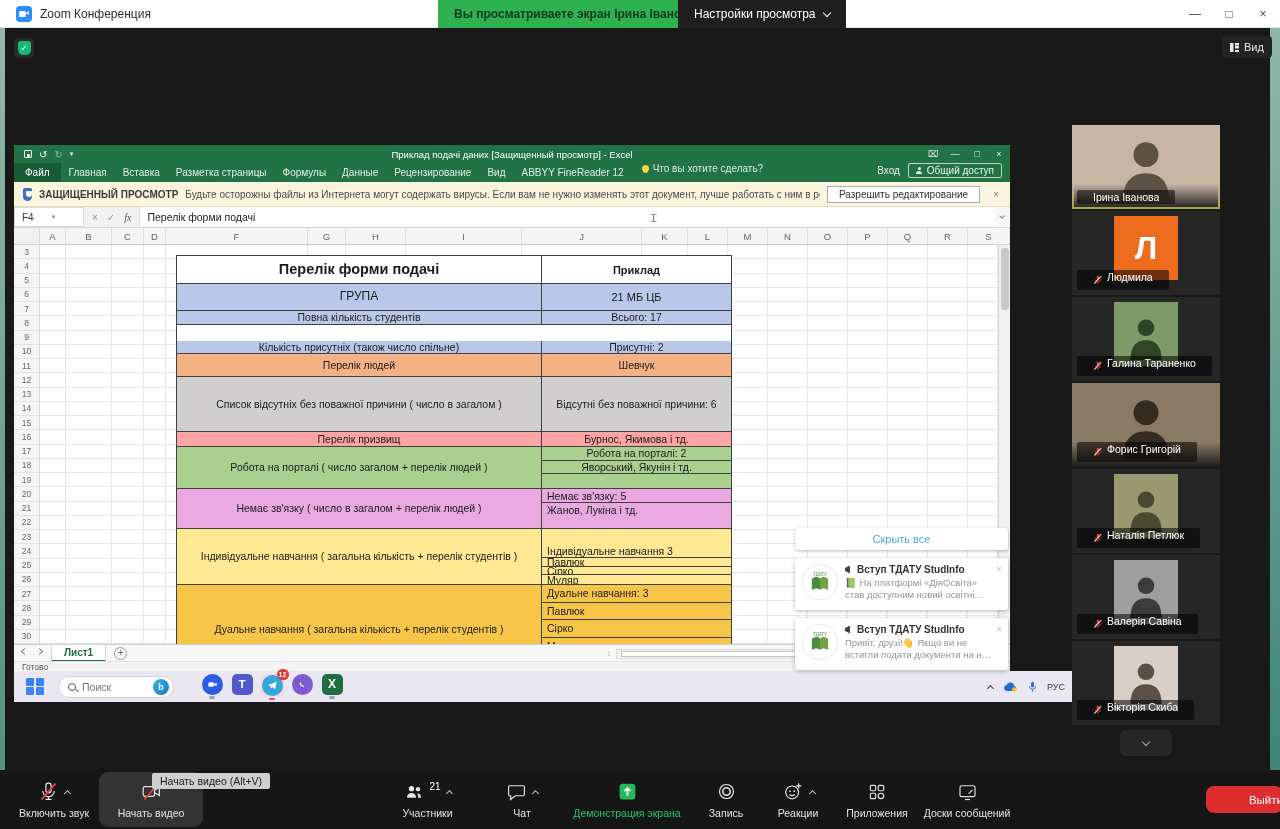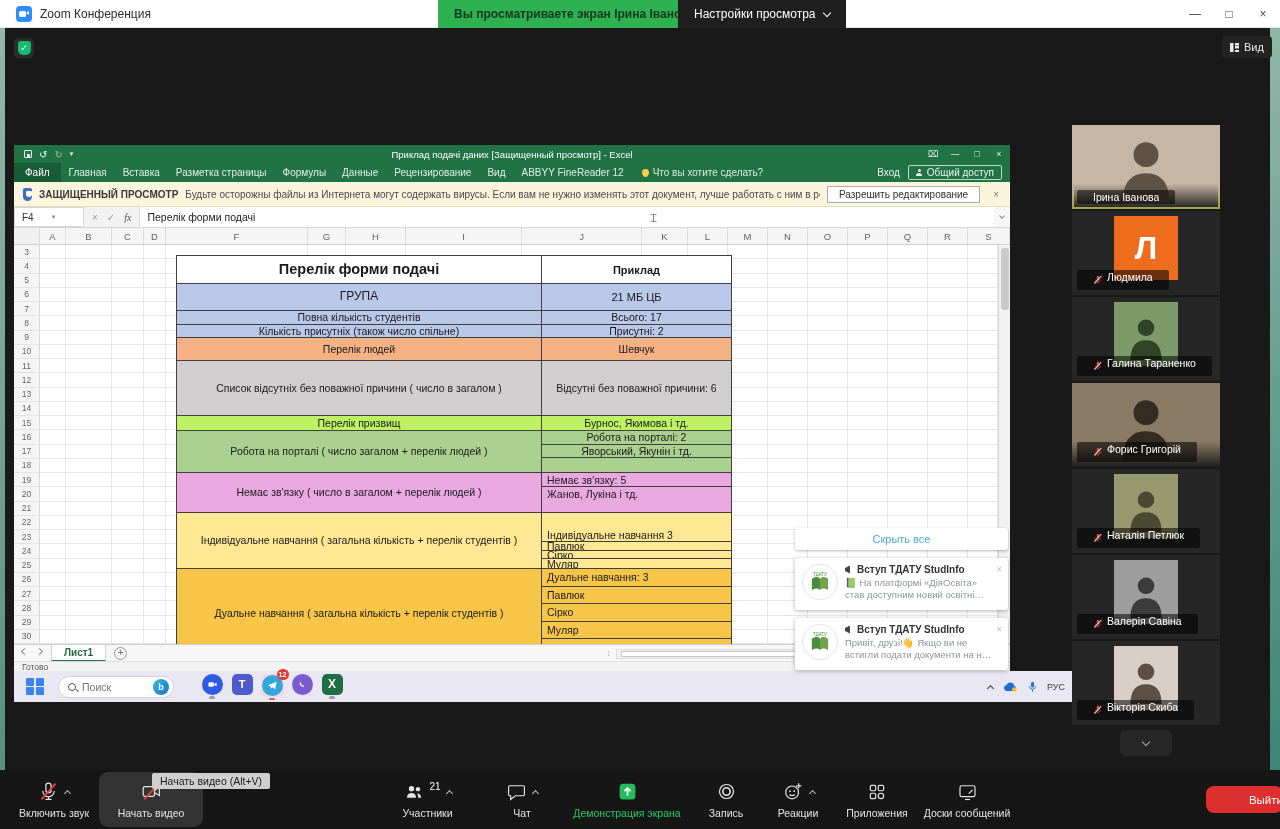--- a/index.html
+++ b/index.html
@@ -37,21 +37,21 @@
   
   .shared { position:absolute; left:14px; top:117px; width:996px; height:557px; background:#ffffff; }
   .xl-titlebar { position:absolute; left:0; top:0; width:996px; height:18px; background:#217346; color:#fff; font-size:9.5px; display:flex; align-items:center; }
   .qa { display:flex; align-items:center; gap:7px; margin-left:10px; color:#e8f2ea; font-size:10px; }
   .save-ico { width:8px; height:8px; border:1.2px solid #e8f2ea; border-radius:1px; position:relative; }
   .save-ico:after{ content:""; position:absolute; left:1.5px; top:3px; width:3px; height:3.5px; background:#e8f2ea; }
   .xl-title { position:absolute; left:0; right:0; text-align:center; pointer-events:none; }
   .xl-controls { margin-left:auto; display:flex; }
   .xl-cbtn { width:22px; height:18px; display:flex; align-items:center; justify-content:center; color:#eaf3ed; font-size:9px; }
 
-  .ribbon { position:absolute; left:0; top:18px; width:996px; height:19px; background:#217346; display:flex; align-items:center; color:#eaf3ed; }
+  .ribbon { position:absolute; left:0; top:18px; width:996px; height:19px; background:#217346; display:flex; align-items:flex-start; color:#eaf3ed; }
   .rtab { font-size:10px; padding:0 8px; height:19px; display:flex; align-items:center; color:#dfeee5; }
   .rtab.file { background:#185b37; color:#fff; padding:0 11px; }
   .tellme { display:flex; align-items:center; gap:4px; margin-left:10px; font-size:10px; color:#d8ebe0; }
   .bulb { width:7px; height:7px; border-radius:50%; background:#f7d24a; box-shadow:0 2px 0 -1px #f7d24a; }
   .ribbon-right { margin-left:auto; display:flex; align-items:center; gap:8px; margin-right:8px; font-size:10px; }
   .share-chip { border:1px solid #bcd8c7; border-radius:2px; padding:1px 7px; display:flex; align-items:center; gap:4px; }
   .person-ico { width:7px; height:7px; position:relative; }
   .person-ico:before { content:""; position:absolute; left:2px; top:0; width:3px; height:3px; border-radius:50%; background:#eaf3ed; }
   .person-ico:after { content:""; position:absolute; left:0.5px; top:3.5px; width:6px; height:3.5px; border-radius:3px 3px 0 0; background:#eaf3ed; }
 
@@ -353,39 +353,39 @@
               <div class="sec-vals">
                 <div class="sec-val" style="height: 27px;">21 МБ ЦБ</div>
               </div>
             </div>
             <div class="sec" style="height: 13.5px; background: rgb(185, 199, 232);">
               <div class="sec-label">Повна кількість студентів</div>
               <div class="sec-vals">
                 <div class="sec-val" style="height: 13.5px;">Всього: 17</div>
               </div>
             </div>
-            <div class="sec" style="height: 13.5px; background: rgb(185, 199, 232);">
+            <div class="sec" style="height: 13.5px; background: rgb(185, 199, 232); margin-top: 16px;">
               <div class="sec-label">Кількість присутніх (також число спільне)</div>
               <div class="sec-vals">
                 <div class="sec-val" style="height: 13.5px;">Присутні: 2</div>
               </div>
             </div>
             <div class="sec" style="height: 23px; background: rgb(244, 177, 131);">
               <div class="sec-label">Перелік людей</div>
               <div class="sec-vals">
                 <div class="sec-val" style="height: 23px;">Шевчук</div>
               </div>
             </div>
             <div class="sec" style="height: 55px; background: rgb(208, 206, 206);">
               <div class="sec-label">Список відсутніх без поважної причини ( число в загалом )</div>
               <div class="sec-vals">
                 <div class="sec-val" style="height: 55px;">Відсутні без поважної причини: 6</div>
               </div>
             </div>
-            <div class="sec" style="height: 15px; background: #bef264;">
+            <div class="sec" style="height: 15px; background: #fca5a5;">
               <div class="sec-label">Перелік призвищ</div>
               <div class="sec-vals">
                 <div class="sec-val" style="height: 15px;">Бурнос, Якимова і тд.</div>
               </div>
             </div>
             <div class="sec" style="height: 42px; background: rgb(169, 208, 142);">
               <div class="sec-label">Робота на порталі ( число загалом + перелік людей )</div>
               <div class="sec-vals">
                 <div class="sec-val" style="height: 14px;">Робота на порталі: 2</div>
                 <div class="sec-val" style="height: 14px;">Яворський, Якунін і тд.</div>

